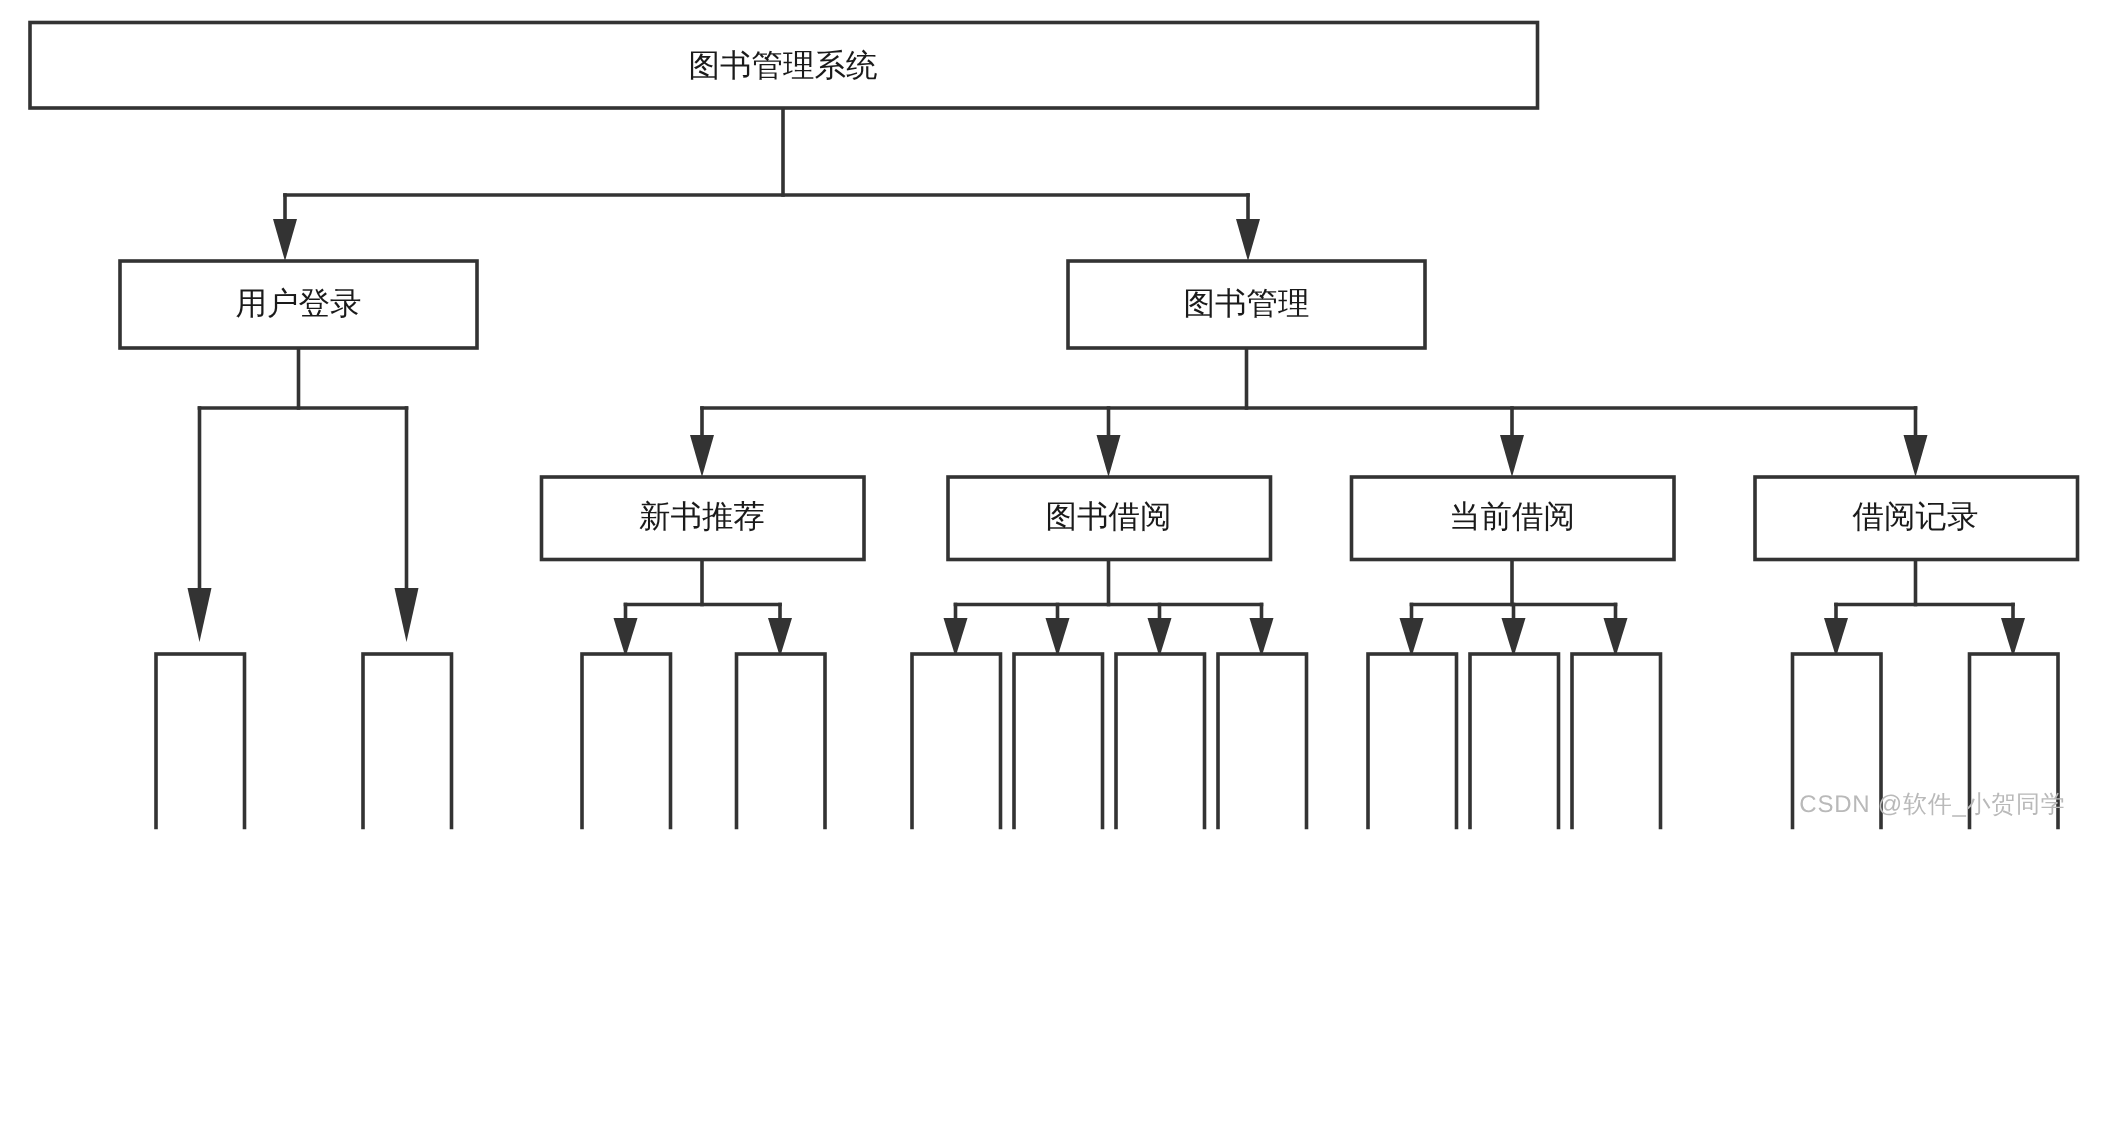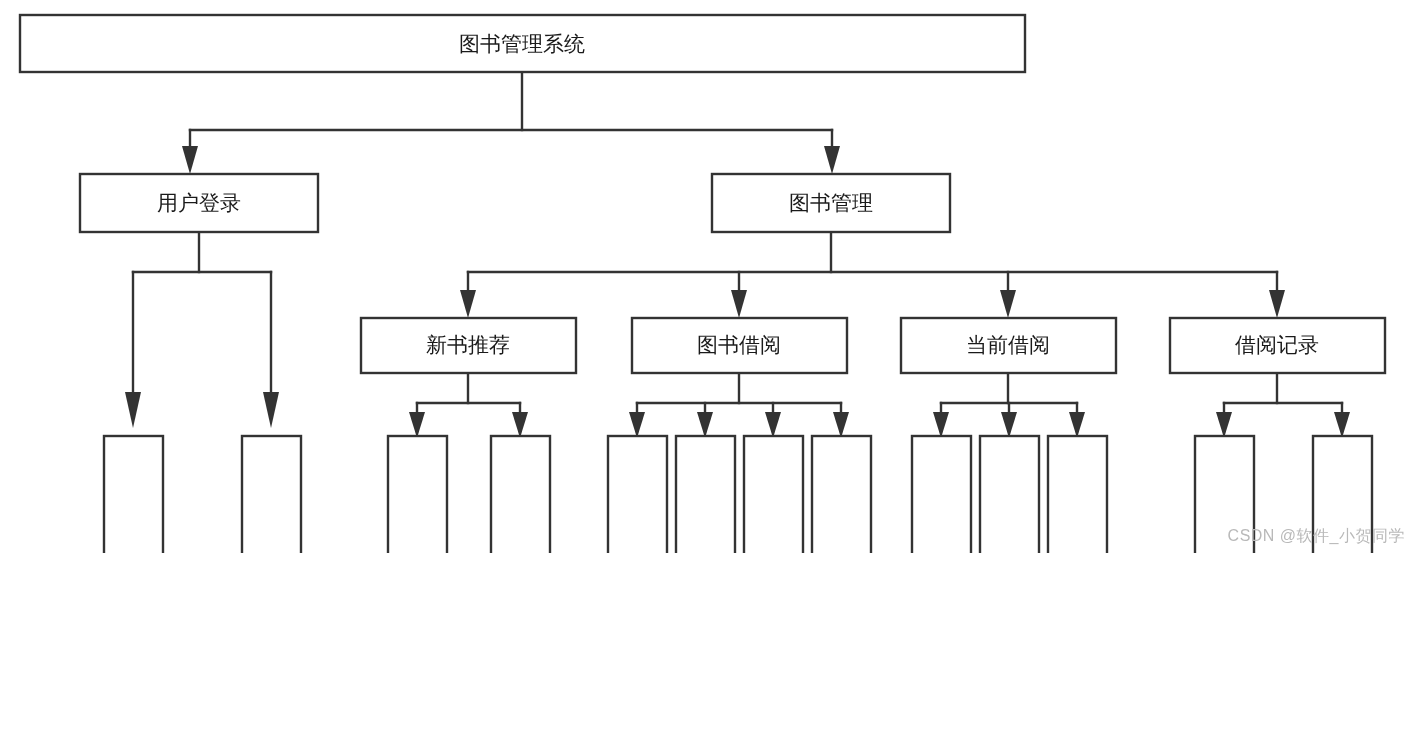--- a/index.html
+++ b/index.html
@@ -63,21 +63,21 @@
     -webkit-writing-mode: vertical-rl;
     letter-spacing: 2px;
     font-size: 20px;
     line-height: 1;
     color: #1a1a1a;
     font-family: "Liberation Sans", "DejaVu Sans", sans-serif;
     white-space: nowrap;
   }
   .watermark {
     position: absolute;
-    right: 0;
+    right: 28px;
     bottom: 6px;
     font-size: 16px;
     color: #b9b9b9;
     font-family: "Liberation Sans", "DejaVu Sans", sans-serif;
     white-space: nowrap;
     pointer-events: none;
     letter-spacing: 0.5px;
   }
 </style>
 </head>

